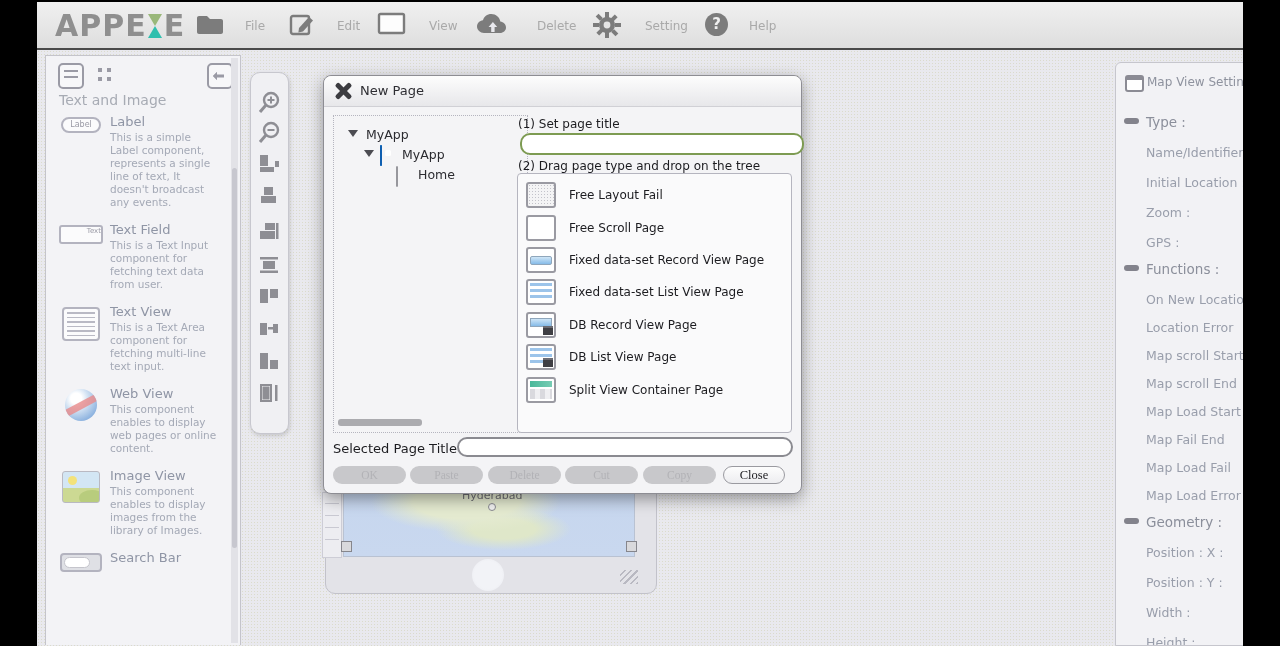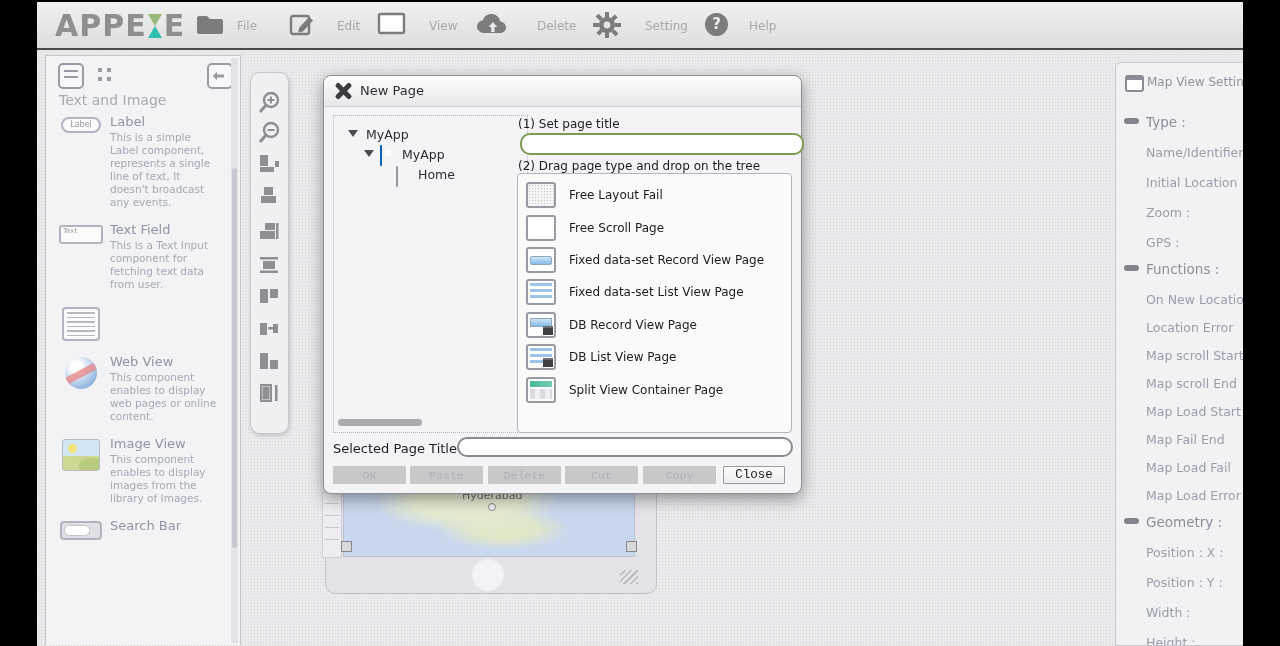--- a/index.html
+++ b/index.html
@@ -33,21 +33,21 @@
   .grid-dots i{position:absolute;width:4px;height:4px;background:#9a9aa5;}
   .sb-title{left:13px;top:36px;font-size:14px;color:#a7abb4;}
   #sb-list{left:6px;top:58px;width:174px;height:528px;overflow:hidden;}
   .comp{position:relative;margin-bottom:13px;display:flex;}
   .comp-ic-col{width:58px;flex:0 0 58px;display:flex;justify-content:center;align-items:flex-start;padding-top:3px;}
   .comp-name{font-size:13px;color:#8f95a5;margin-bottom:2px;}
   .comp-desc{font-size:10.5px;line-height:13px;color:#a4a9b6;width:108px;}
   .chip{border:2px solid #b3b3bf;border-radius:8px;background:#fbfbfc;color:#9a9aa5;
     font-size:8px;text-align:center;}
   .chip-label{width:36px;height:12px;line-height:12px;}
-  .chip-text{width:38px;height:15px;border-radius:3px;text-align:left;padding-left:2px;line-height:9px;font-size:7px;}
+  .chip-text{width:38px;height:15px;border-radius:3px;text-align:right;padding-left:2px;line-height:9px;font-size:7px;}
   .chip-123{width:38px;height:14px;line-height:14px;text-align:right;padding-right:3px;border-radius:3px;}
   .tv-thumb{width:34px;height:30px;border:2px solid #b3b3bf;border-radius:4px;background:#fbfbfc;position:relative;}
   .tv-thumb:before{content:"";position:absolute;left:3px;right:3px;top:3px;bottom:3px;
     background:repeating-linear-gradient(180deg,#b9b9c4 0 1.5px,transparent 1.5px 4.5px);}
   .iv-thumb{width:36px;height:30px;border:1px solid #b9b9c2;border-radius:3px;position:relative;overflow:hidden;
     background:linear-gradient(180deg,#d3e6f4 0 55%,#ccd993 55% 100%);}
   .iv-thumb:before{content:"";position:absolute;left:5px;top:4px;width:9px;height:9px;border-radius:50%;background:#f3e27a;}
   .iv-thumb:after{content:"";position:absolute;right:-6px;bottom:-4px;width:26px;height:16px;border-radius:50%;background:#b8cc7d;}
   .globe{width:32px;height:32px;border-radius:50%;position:relative;overflow:hidden;
     background:radial-gradient(circle at 35% 30%,#ffffff 0 18%,#cfe0f2 40%,#8fb4e0 75%,#6f9cd0);}
@@ -117,22 +117,22 @@
     box-shadow:inset 0 2px 0 #6b6b72;}
   .pt6{background:#fff;} .pt6:before{content:"";position:absolute;left:2px;right:2px;top:2px;bottom:2px;
     background:repeating-linear-gradient(180deg,#9cc4ea 0 3px,#fff 3px 6px);}
   .pt7{background:#fff;} .pt7:before{content:"";position:absolute;left:2px;right:2px;top:2px;height:6px;
     background:linear-gradient(90deg,#49b89a,#77ccb4);}
   .pt7:after{content:"";position:absolute;left:2px;right:2px;top:10px;bottom:2px;
     background:repeating-linear-gradient(90deg,#d9d9de 0 5px,#efeff2 5px 10px);}
   .sel-lbl{left:9px;top:365px;font-size:13px;color:#1c1c20;}
   .sel-input{left:133px;top:361px;width:316px;height:16px;border:2px solid #8a8a90;border-radius:10px;
     background:#fff;outline:none;padding:0 8px;font-size:12px;}
-  .dlg-btn{position:absolute;top:390px;height:18px;width:73px;border-radius:1px;border:none;
-    background:#c8c8cb;color:#b2b2b6;font-size:11.5px;font-family:Liberation Mono, monospace;}
+  .dlg-btn{position:absolute;top:390px;height:18px;width:73px;border-radius:9px;border:none;
+    background:#c8c8cb;color:#b2b2b6;font-size:11.5px;font-family:Liberation Serif, serif;}
   .dlg-btn.enabled{width:62px;background:linear-gradient(180deg,#fdfdfd,#ededf0);
     border:1px solid #9a9aa0;color:#1a1a1e;font-size:12.5px;}
   
   #rightpanel{left:1115px;top:62px;width:172px;height:582px;background:#f2f2f5;
     border:1px solid #c6c6cd;border-radius:6px 0 0 0;z-index:2;overflow:hidden;}
   .rp-head-ic{left:9px;top:12px;width:15px;height:13px;border:2px solid #8b8b94;border-radius:3px;background:#fff;}
   .rp-head-ic:before{content:"";position:absolute;left:0;right:0;top:0;height:3px;background:#8b8b94;}
   .rp-title{left:31px;top:12px;font-size:12px;color:#8e929e;}
   .rp-row{position:absolute;left:0;width:172px;height:30px;}
   .rp-dash{position:absolute;left:8px;top:9px;width:15px;height:6px;background:#83838c;border-radius:3px;}
@@ -152,21 +152,21 @@
   <div id="topbar" class="abs">
     <div class="logo abs">
       <span>APPE</span><span class="hourglass"><i class="tri-t"></i><i class="tri-b"></i></span><span>E</span>
     </div>
 
     <div class="menu-ic abs" style="left:158px">
       <svg width="30" height="26" viewBox="0 0 30 26">
           <path fill="#7c7c7c" d="M2 6c0-1.1.9-2 2-2h8l3 3h11c1.1 0 2 .9 2 2v11c0 1.1-.9 2-2 2H4c-1.1 0-2-.9-2-2V6z"></path>
         </svg>
     </div>
-    <div class="menu-lbl abs" style="left:200px">File</div>
+    <div class="menu-lbl abs" style="left:208px">File</div>
 
     <div class="menu-ic abs" style="left:252px">
       <svg width="28" height="26" viewBox="0 0 28 26">
           <rect x="2" y="4" width="18" height="18" rx="2" fill="none" stroke="#7c7c7c" stroke-width="2.4"></rect>
           <path fill="#7c7c7c" d="M10 16l10-11 4 3.4-10 11-4.6 1.2z"></path>
         </svg>
     </div>
     <div class="menu-lbl abs" style="left:300px">Edit</div>
 
     <div class="menu-ic abs" style="left:340px">
@@ -248,20 +248,24 @@
             <div class="comp-name">Text Field</div>
              <div class="comp-desc">This is a Text Input component for fetching text data from user.</div>
           </div>
       </div>
 
 
       <div class="comp">
         <div class="comp-ic-col">
             <div class="tv-thumb"></div>
           </div>
+        <div>
+            <div class="comp-name">Text View</div>
+             <div class="comp-desc">This is a Text Area component for fetching multi-line text input.</div>
+          </div>
       </div>
 
       <div class="comp">
         <div class="comp-ic-col">
             <div class="globe"></div>
           </div>
         <div>
             <div class="comp-name">Web View</div>
              <div class="comp-desc">This component enables to display web pages or online content.</div>
           </div>

